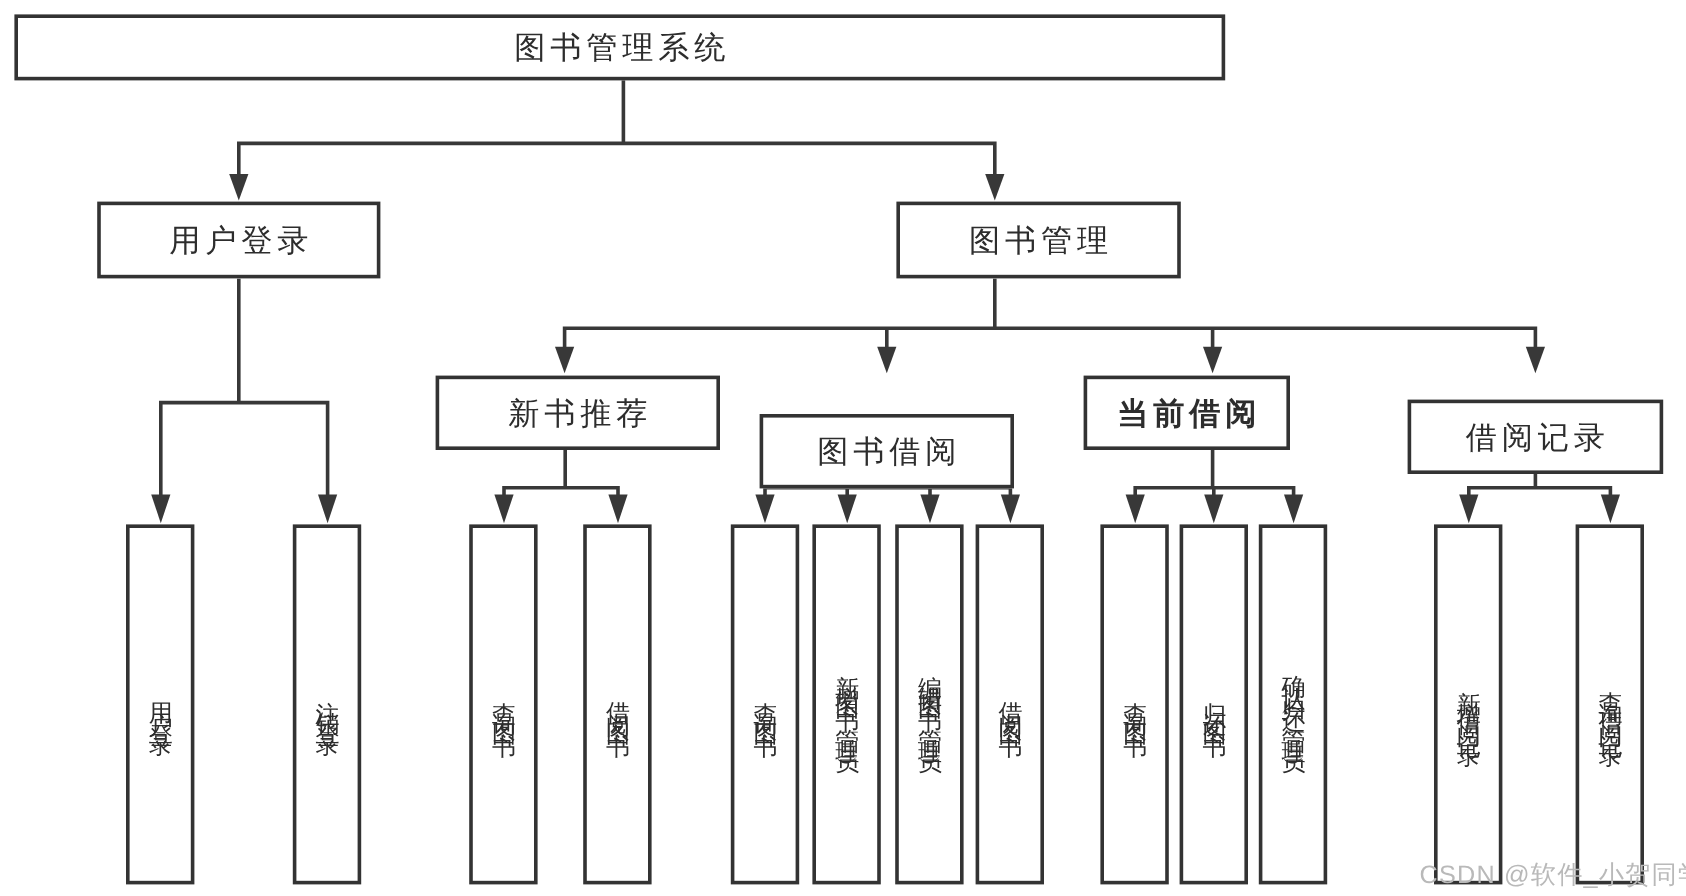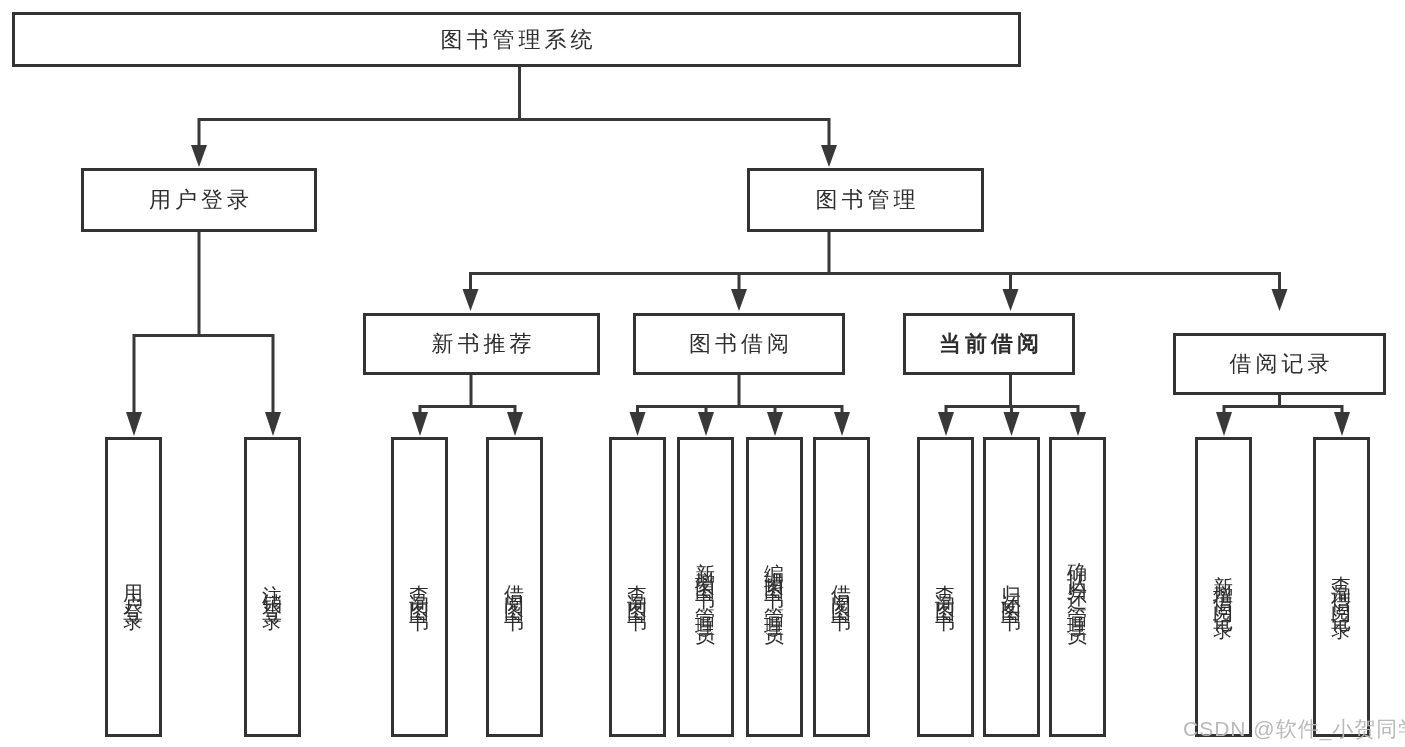--- a/index.html
+++ b/index.html
@@ -33,28 +33,28 @@
   .node {
     position: absolute;
     background: #fff;
     border: 3px solid var(--border_color);
     color: var(--text_color);
     display: flex;
     align-items: center;
     justify-content: center;
     z-index: 2;
   }
-  .hbox { font-size: 22px; letter-spacing: 4px; }
+  .hbox { font-size: 26px; letter-spacing: 4px; }
   .hbox span { white-space: nowrap; padding-left: 4px; }
   .root  { left: 12px;  top: 12px;  width: 1009px; height: 55px; }
   .l2a   { left: 81px;  top: 168px; width: 236px;  height: 64px; }
   .l2b   { left: 711px; top: 168px; width: 237px;  height: 64px; margin-left: 36px; }
   .l3    { top: 313px; height: 62px; }
   .l3a   { left: 363px;  width: 237px; }
-  .l3b   { left: 633px;  width: 212px; }
+  .l3b   { left: 633px;  width: 212px; margin-top: 32px; }
   .l3c   { left: 903px;  width: 172px; font-weight: bold; }
   .l3d   { left: 1173px; width: 213px; margin-top: 20px; }
 
   .vbox {
     top: 437px;
     width: 57px;
     height: 300px;
     font-size: 20px;
   }
   .vbox span {

